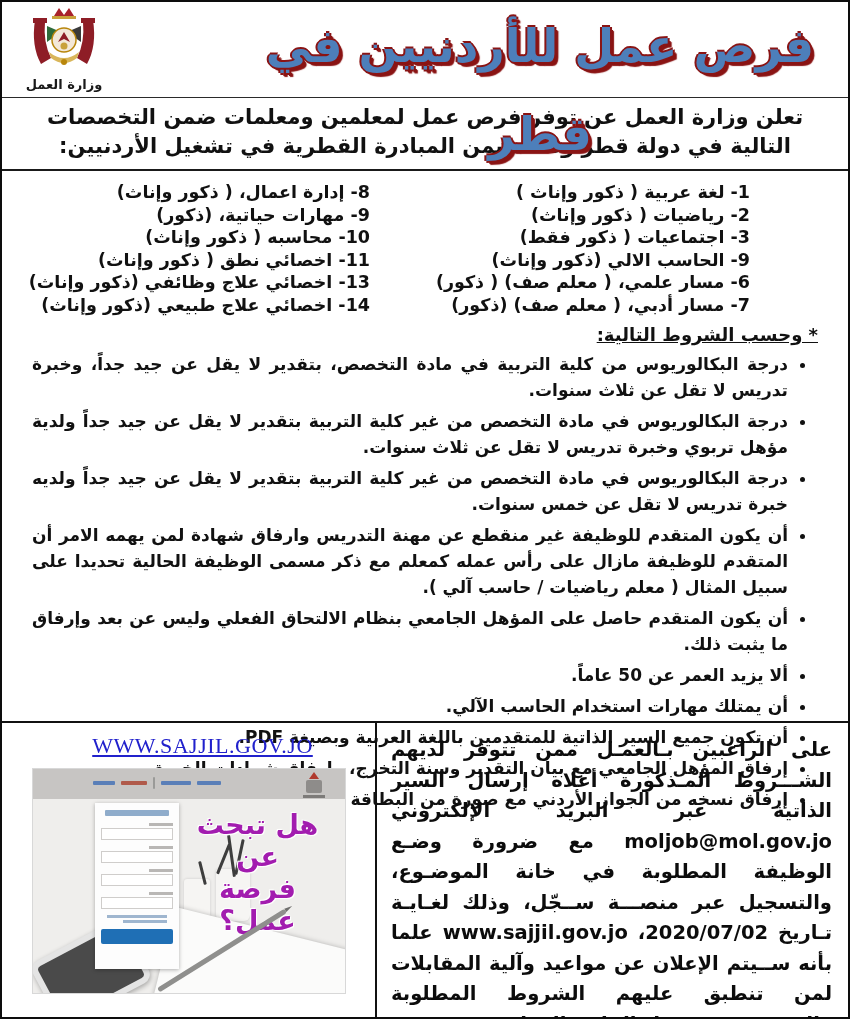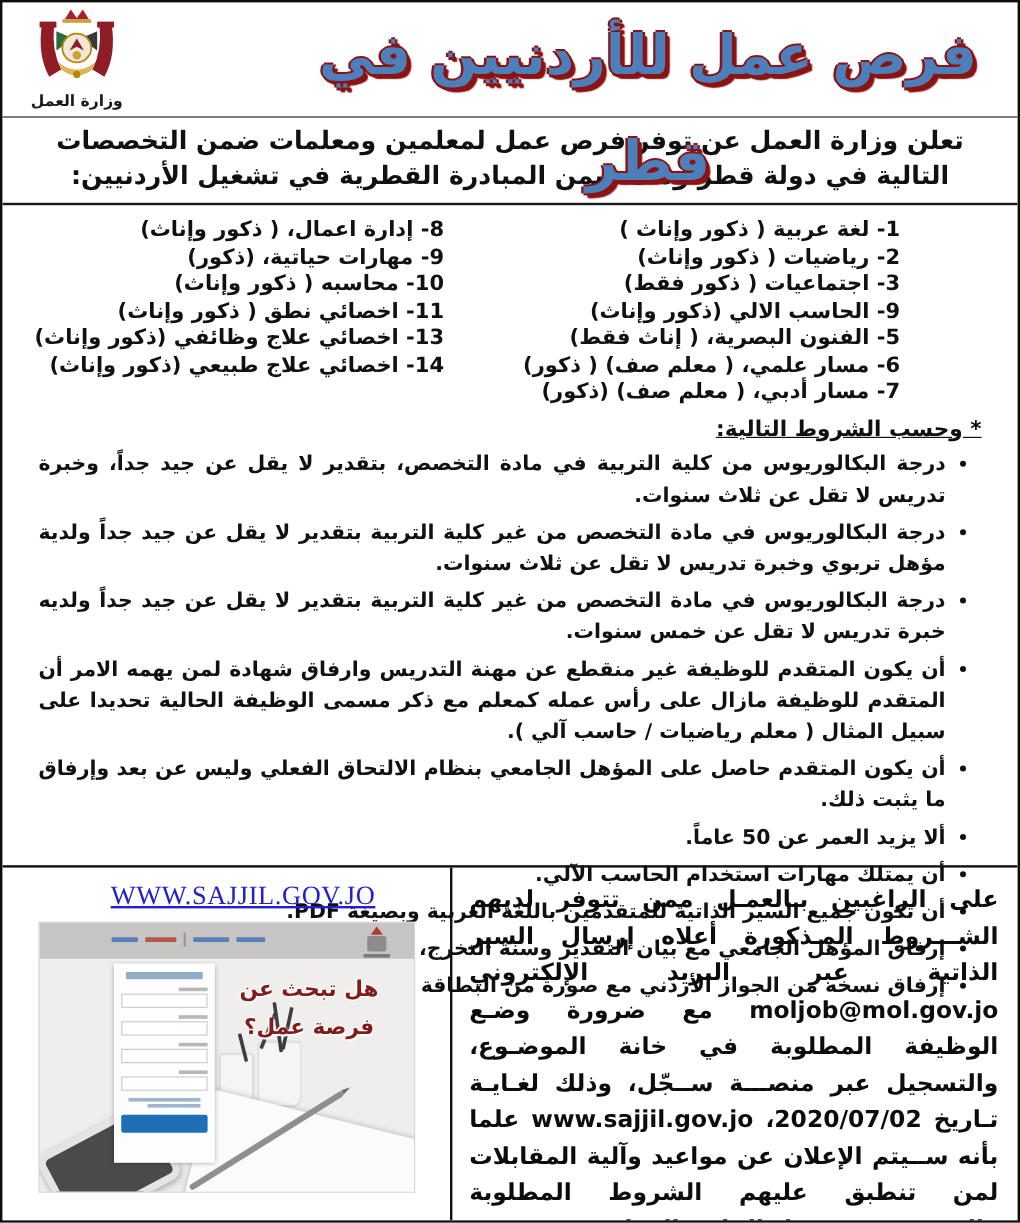--- a/index.html
+++ b/index.html
@@ -101,22 +101,22 @@
     background:#fdfdfd; box-shadow:0 1px 4px rgba(0,0,0,.3);
     padding:5px 6px; box-sizing:border-box; z-index:3;
   }
   .card-title { height:6px; background:#8faccb; margin:2px 4px 7px; border-radius:1px; }
   .f-label { height:3px; width:24px; background:#b9b7b5; margin:0 0 2px auto; }
   .f-input { height:10px; background:#fff; border:1px solid #cfcdcb; margin-bottom:6px; }
   .card-note { height:3px; background:#9fb6cf; margin:2px 6px; }
   .card-btn { height:15px; background:#1f6fb5; margin-top:6px; border-radius:2px; text-align:center; color:#fff; font-size:8px; line-height:15px; }
   .shot-banner {
     position:absolute; right:22px; top:10px; width:130px; z-index:2;
-    text-align:center; direction:rtl; color:#7f1d1d; font-weight:bold;
-    font-size:18px; line-height:32px;
+    text-align:center; direction:rtl; color:#a21caf; font-weight:bold;
+    font-size:27px; line-height:32px;
     text-shadow:0 0 3px #fff, 1px 1px 0 #fff, -1px -1px 0 #fff;
   }
   .cup { position:absolute; background:#f6f5f3; box-shadow:0 0 3px rgba(0,0,0,.15); z-index:1; }
   .cup1 { right:95px; top:70px; width:34px; height:52px; border-radius:3px 3px 6px 6px; }
   .cup2 { right:135px; top:80px; width:26px; height:40px; border-radius:3px 3px 5px 5px; }
   .pen-stick { position:absolute; background:#3d3d3d; width:3px; z-index:1; border-radius:1px; }
   .ps1 { right:104px; top:40px; height:36px; transform:rotate(12deg); }
   .ps2 { right:112px; top:36px; height:42px; transform:rotate(-8deg); }
   .ps3 { right:120px; top:44px; height:32px; transform:rotate(22deg); }
   .ps4 { right:141px; top:62px; height:24px; transform:rotate(-14deg); }
@@ -173,21 +173,20 @@
   <div class="intro">تعلن وزارة العمل عن توفر فرص عمل لمعلمين ومعلمات ضمن التخصصات التالية في دولة قطر وذلك ضمن المبادرة القطرية في تشغيل الأردنيين:</div>
 
   <div class="main">
 
     <div class="spec-columns">
       <div class="spec-col first">
         <div class="spec-item">1- لغة عربية ( ذكور وإناث )</div>
         <div class="spec-item">2- رياضيات ( ذكور وإناث)</div>
         <div class="spec-item">3-  اجتماعيات ( ذكور فقط)</div>
         <div class="spec-item">9-  الحاسب الالي (ذكور وإناث)</div>
-        <div class="spec-item">5-  الفنون البصرية، ( إناث فقط)</div>
         <div class="spec-item">6- مسار علمي، ( معلم صف) ( ذكور)</div>
         <div class="spec-item">7- مسار أدبي، ( معلم صف) (ذكور)</div>
       </div>
       <div class="spec-col second">
         <div class="spec-item">8-  إدارة اعمال، ( ذكور وإناث)</div>
         <div class="spec-item">9- مهارات حياتية، (ذكور)</div>
         <div class="spec-item">10-  محاسبه ( ذكور وإناث)</div>
         <div class="spec-item">11- اخصائي نطق ( ذكور وإناث)</div>
         <div class="spec-item">13- اخصائي علاج وظائفي (ذكور وإناث)</div>
         <div class="spec-item">14- اخصائي علاج طبيعي (ذكور وإناث)</div>

